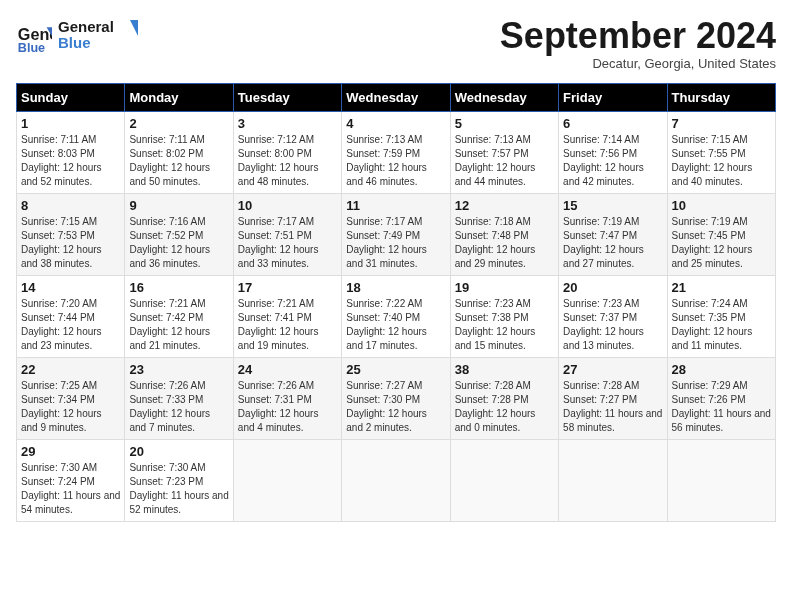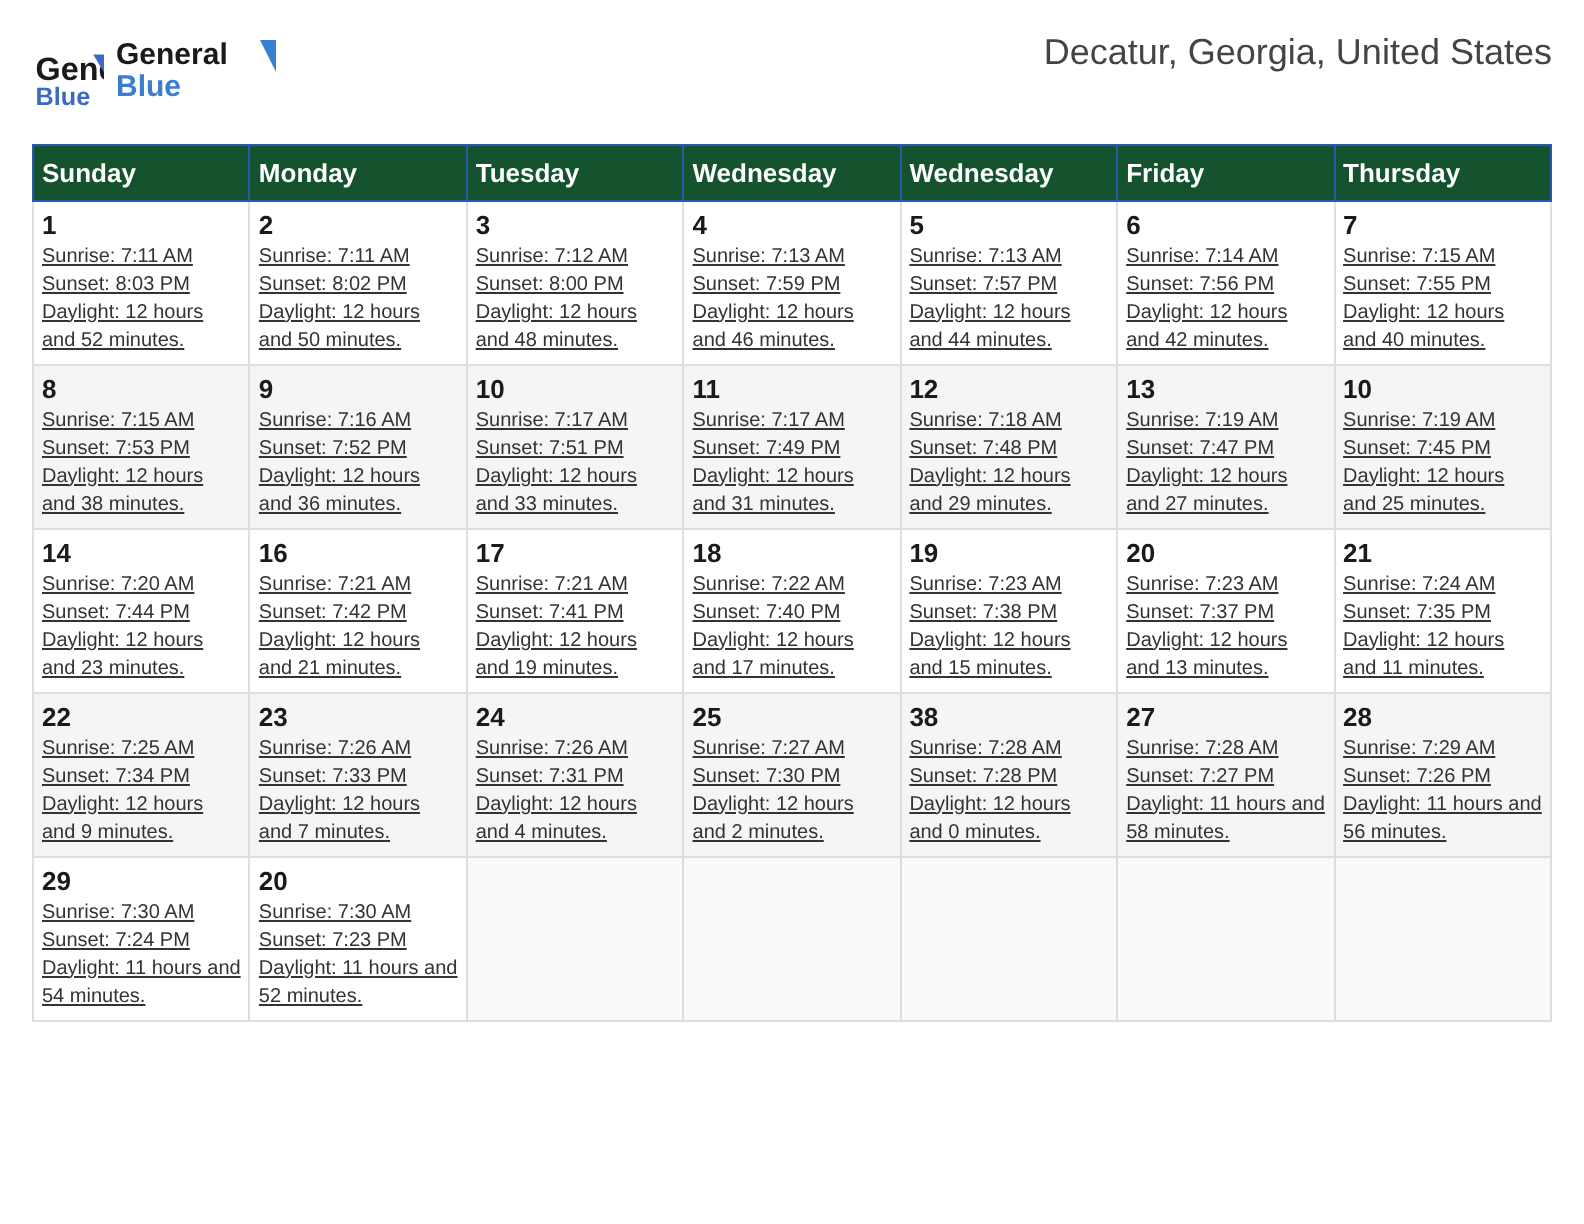--- a/index.html
+++ b/index.html
@@ -34,30 +34,30 @@
     .title-area {
       text-align: right;
     }
     .month-title {
       font-size: 36px;
       font-weight: bold;
       color: #1a1a1a;
       line-height: 1.1;
     }
     .location-title {
-      font-size: 18px;
+      font-size: 13px;
       color: #444;
     }
     table {
       width: 100%;
       border-collapse: collapse;
       font-size: 11px;
     }
     thead th {
-      background-color: #14532d;
+      background-color: #000000;
       color: white;
       padding: 6px 4px;
       text-align: left;
       font-size: 13px;
       font-weight: bold;
       border: 1px solid #2a5aaf;
     }
     tbody td {
       border: 1px solid #ddd;
       vertical-align: top;
@@ -73,21 +73,20 @@
       font-size: 13px;
       font-weight: bold;
       color: #1a1a1a;
       display: block;
       margin-bottom: 2px;
     }
     .day-info {
       font-size: 10px;
       color: #333;
       line-height: 1.4;
-      text-decoration: underline;
     }
     .empty-cell {
       background: #f9f9f9 !important;
     }
   </style>
 </head>
 <body>
 
 <div class="header-area">
   <div class="logo">
@@ -98,20 +97,21 @@
     </svg>
     <div class="logo-text">
       <svg width="80" height="38" viewBox="0 0 80 38">
         <text x="0" y="16" font-size="15" font-weight="bold" fill="#1a1a1a" font-family="Arial">General</text>
         <text x="0" y="32" font-size="15" font-weight="bold" fill="#3a7ecf" font-family="Arial">Blue</text>
         <polygon points="72,4 80,4 80,20" fill="#3a7ecf"></polygon>
       </svg>
     </div>
   </div>
   <div class="title-area">
+    <div class="month-title">September 2024</div>
     <div class="location-title">Decatur, Georgia, United States</div>
   </div>
 </div>
 
 <table>
   <thead>
     <tr>
     <th>Sunday</th>
         <th>Monday</th>
         <th>Tuesday</th>
@@ -167,21 +167,21 @@
         </td>
         <td>
         <span class="day-num">11</span>
         <div class="day-info">Sunrise: 7:17 AM<br>Sunset: 7:49 PM<br>Daylight: 12 hours and 31 minutes.</div>
         </td>
         <td>
         <span class="day-num">12</span>
         <div class="day-info">Sunrise: 7:18 AM<br>Sunset: 7:48 PM<br>Daylight: 12 hours and 29 minutes.</div>
         </td>
         <td>
-        <span class="day-num">13</span>
+        <span class="day-num">15</span>
         <div class="day-info">Sunrise: 7:19 AM<br>Sunset: 7:47 PM<br>Daylight: 12 hours and 27 minutes.</div>
         </td>
         <td>
         <span class="day-num">10</span>
         <div class="day-info">Sunrise: 7:19 AM<br>Sunset: 7:45 PM<br>Daylight: 12 hours and 25 minutes.</div>
         </td>
       </tr>
       <tr>
         <td>
         <span class="day-num">14</span>

